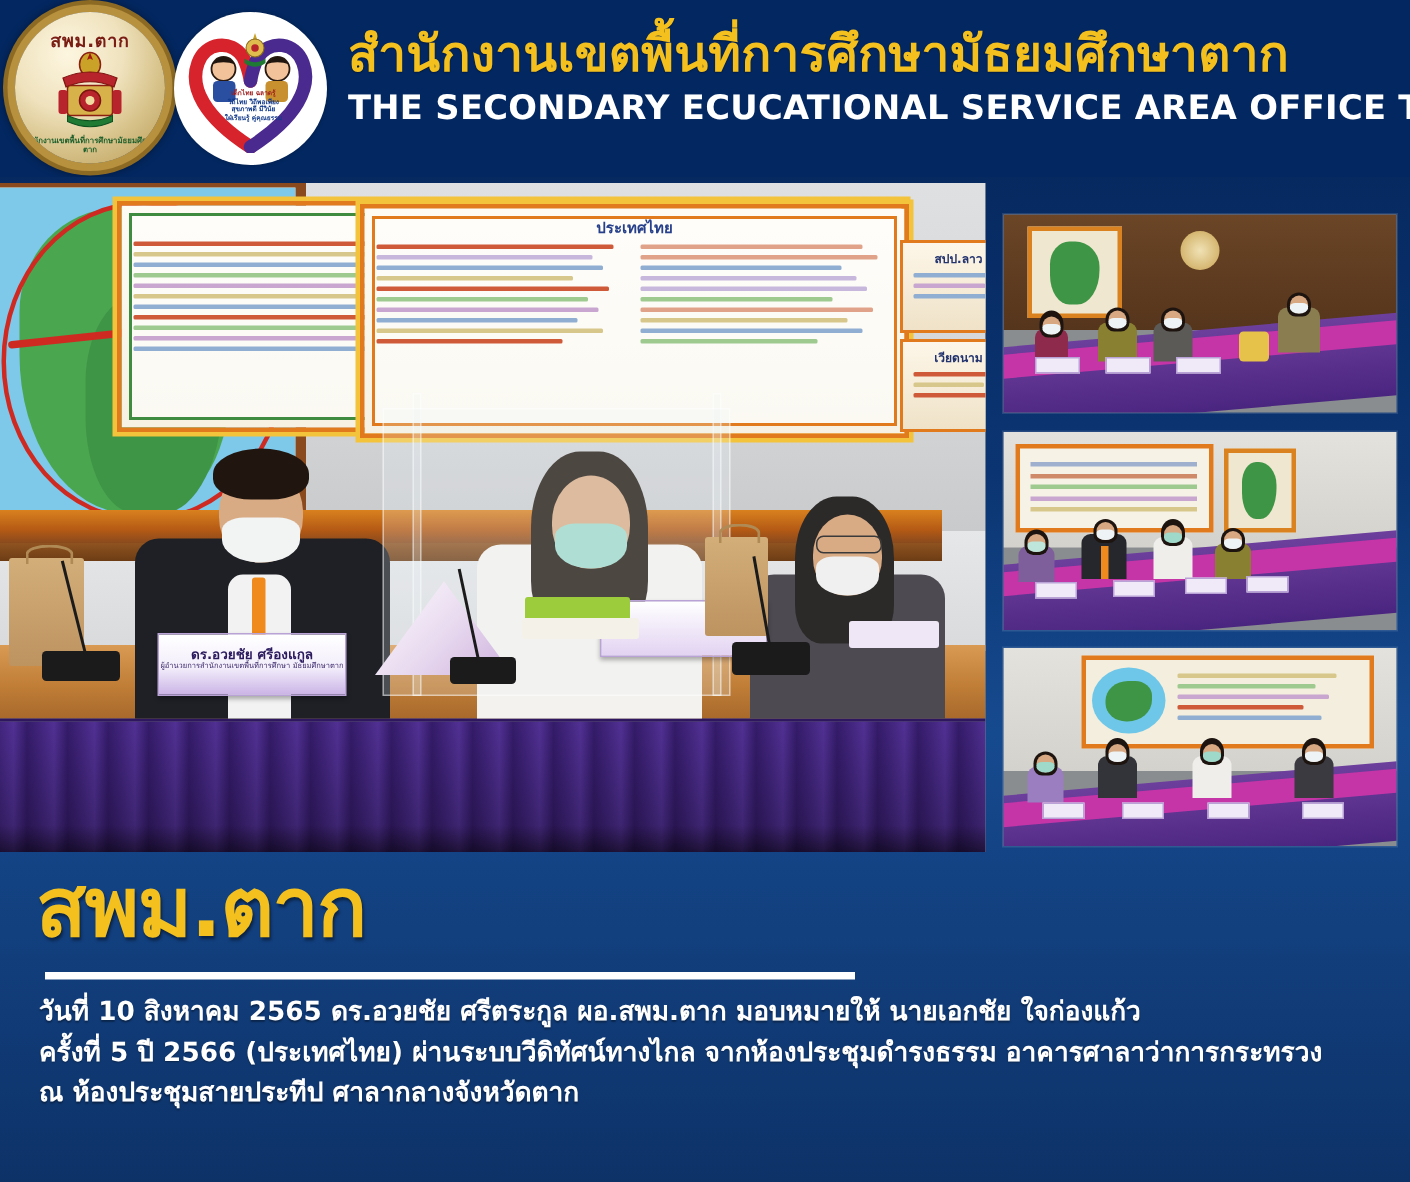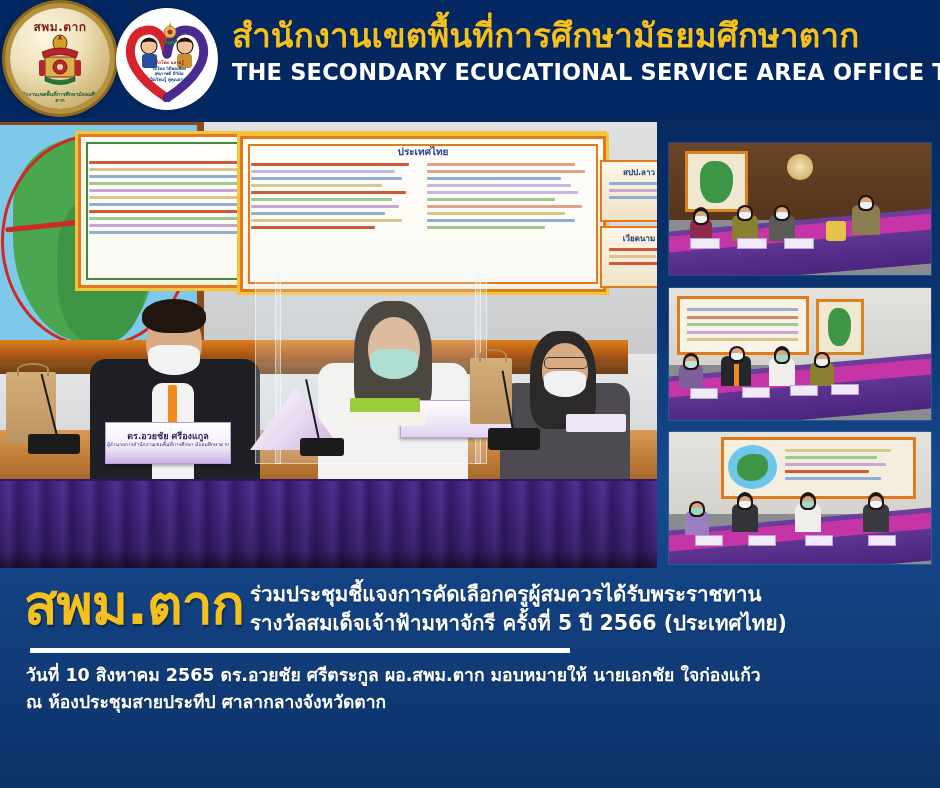--- a/index.html
+++ b/index.html
@@ -493,25 +493,22 @@
       <div class="s-plate" style="left:10%;bottom:14%;width:26px;"></div>
       <div class="s-plate" style="left:30%;bottom:14%;width:26px;"></div>
       <div class="s-plate" style="left:52%;bottom:14%;width:26px;"></div>
       <div class="s-plate" style="left:76%;bottom:14%;width:26px;"></div>
     </div>
   </div>
 
   <div class="caption">
     <div class="cap-row">
       <div class="cap-brand">สพม.ตาก</div>
-      <div class="cap-head">
-        <div>ร่วมประชุมชี้แจงการคัดเลือกครูผู้สมควรได้รับพระราชทาน</div>
-        <div>รางวัลสมเด็จเจ้าฟ้ามหาจักรี ครั้งที่ 5 ปี 2566 (ประเทศไทย)</div>
-      </div>
     </div>
     <div class="cap-rule"></div>
     <div class="cap-body">
       <div>วันที่ 10 สิงหาคม 2565 ดร.อวยชัย ศรีตระกูล ผอ.สพม.ตาก มอบหมายให้ นายเอกชัย ใจก่องแก้ว</div>
+      <div>ครั้งที่ 5 ปี 2566 (ประเทศไทย) ผ่านระบบวีดิทัศน์ทางไกล จากห้องประชุมดำรงธรรม อาคารศาลาว่าการกระทรวง</div>
       <div>ณ ห้องประชุมสายประทีป ศาลากลางจังหวัดตาก</div>
     </div>
   </div>
 
 </div>
 
 </body></html>

